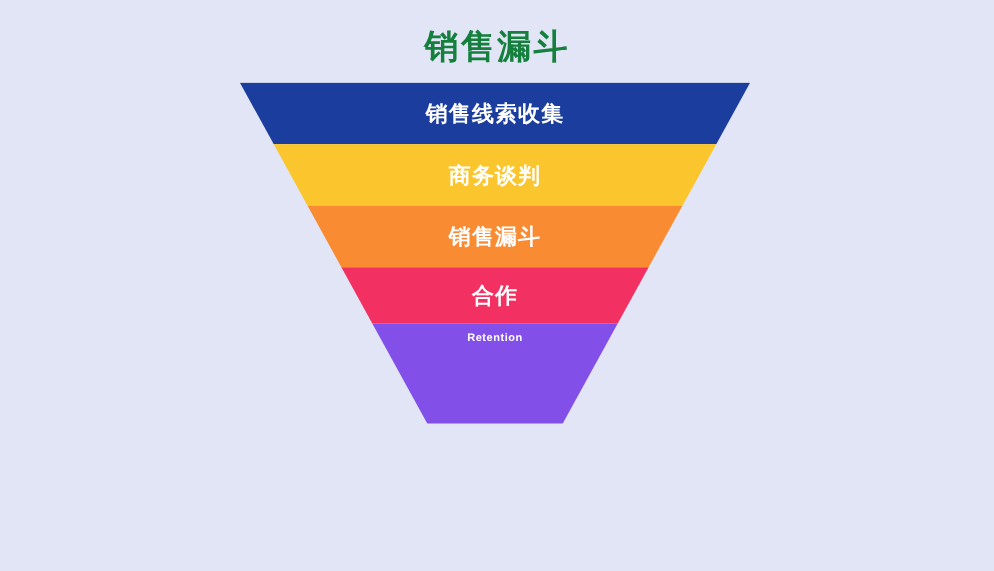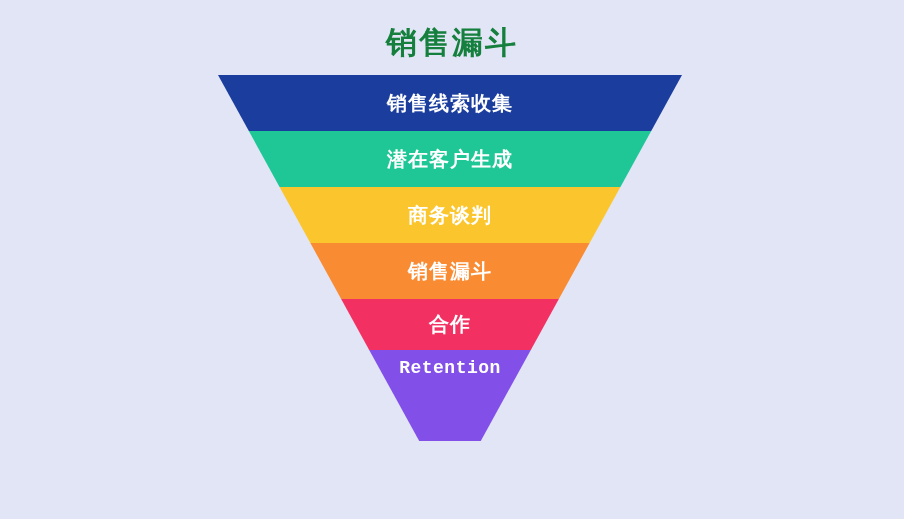--- a/index.html
+++ b/index.html
@@ -41,42 +41,38 @@
     align-items: center;
     justify-content: center;
     box-sizing: border-box;
   }
   .band-label {
     color: #ffffff;
     font-weight: bold;
     font-size: 20px;
     letter-spacing: 1px;
     white-space: nowrap;
-    font-family: Liberation Mono, monospace;
   }
   .band:last-child {
     align-items: flex-start;
     padding-top: 8px;
   }
   .band:last-child .band-label {
-    font-size: 18px;
+    font-size: 10px;
     letter-spacing: 0.5px;
   }
 </style>
 </head>
 <body>
 
 <h1 class="chart-title">销售漏斗</h1>
 
 <div class="funnel" id="funnel">
     <div class="band" style="height: 56px; background: rgb(27, 62, 158);">
       <span class="band-label">销售线索收集</span>
-    </div>
-    <div class="band" style="height: 56px; background: rgb(31, 199, 150);">
-      <span class="band-label">潜在客户生成</span>
     </div>
     <div class="band" style="height: 56px; background: rgb(251, 198, 45);">
       <span class="band-label">商务谈判</span>
     </div>
     <div class="band" style="height: 56px; background: rgb(249, 139, 51);">
       <span class="band-label">销售漏斗</span>
     </div>
     <div class="band" style="height: 51px; background: rgb(242, 49, 98);">
       <span class="band-label">合作</span>
     </div>

